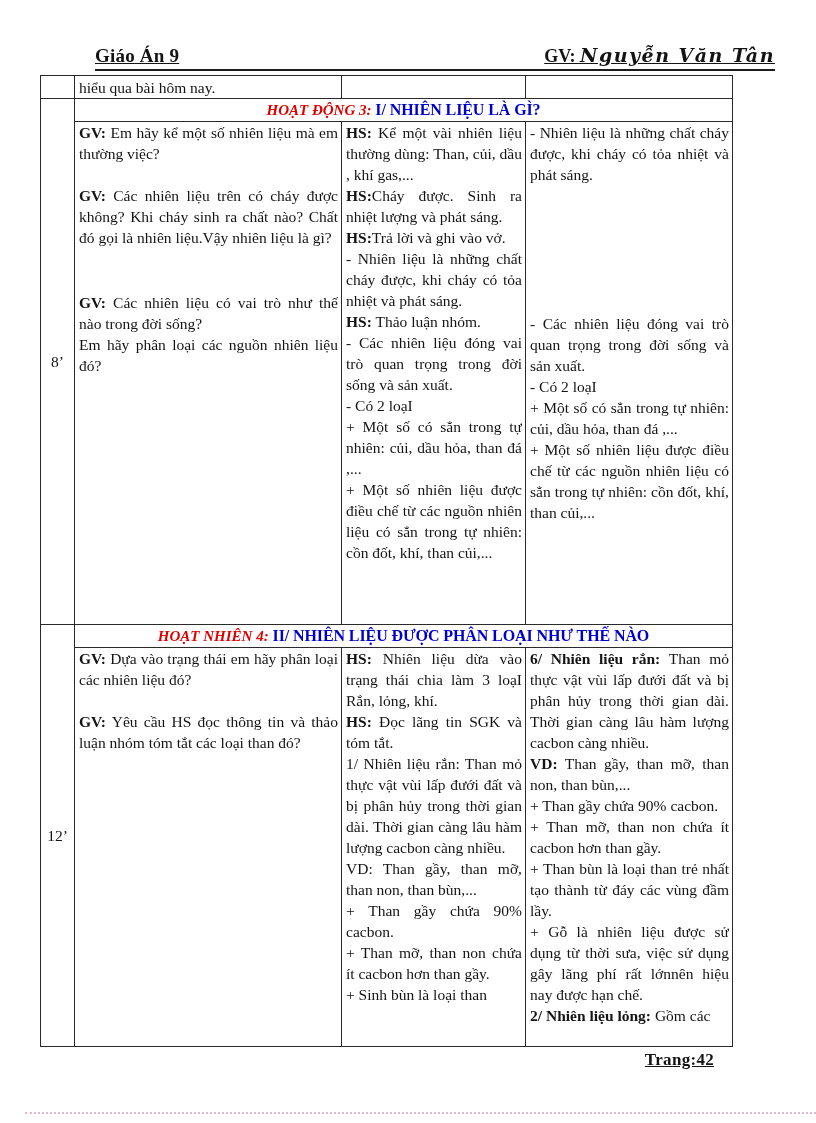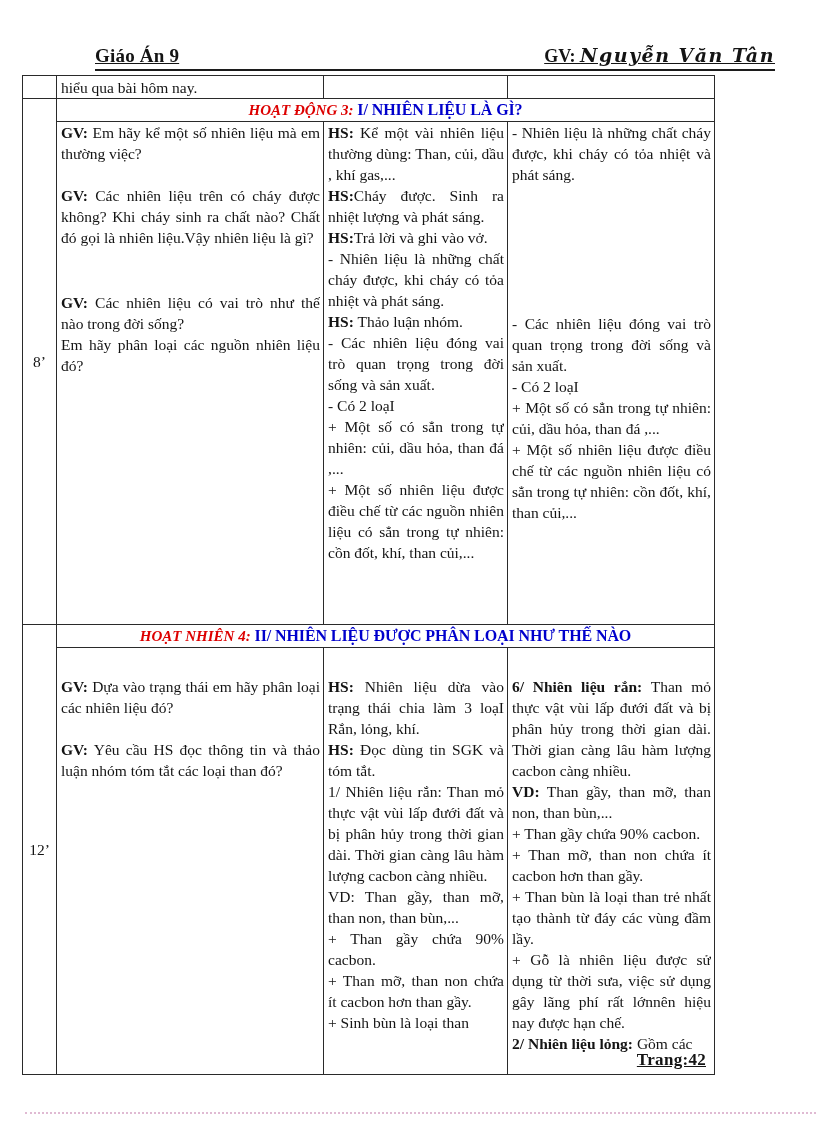--- a/index.html
+++ b/index.html
@@ -16,44 +16,44 @@
   }
   .doc-title{font-size:19px;font-weight:bold;text-decoration:underline;letter-spacing:.2px;}
   .teacher{font-size:18px;white-space:nowrap;}
   .teacher .gv{font-weight:bold;text-decoration:underline;}
   .teacher .name{
     font-family:"DejaVu Serif",serif;font-style:italic;font-weight:bold;
     text-decoration:underline;letter-spacing:1.5px;font-size:19px;
   }
   
   table.lesson{
-    position:absolute;left:22px;top:75px;width:692px;
+    position:absolute;left:40px;top:75px;width:692px;
     border-collapse:collapse;table-layout:fixed;
   }
   table.lesson td{
     border:1px solid #2a2a2a;vertical-align:top;
     padding:0 3px 0 4px;font-size:15.5px;line-height:21px;
     overflow:hidden;
   }
   tr.rowA td{height:20px;padding-top:1px;}
   tr.hd td{height:19px;text-align:center;padding:0;vertical-align:middle;}
   .act .lbl{color:var(--red,#dd0000);font-weight:bold;font-style:italic;font-size:15px;}
   .act .ttl{color:var(--blue,#0000cc);font-weight:bold;font-size:16px;letter-spacing:-.1px;}
   td.tcol{text-align:center;vertical-align:middle;font-size:15px;padding:0;}
   .wrap{overflow:hidden;}
   .s1 .wrap{height:502px;}
-  .s2 .wrap{height:398px;margin-top:28px;}
+  .s2 .wrap{height:398px;}
   .blk{margin:0;text-align:justify;}
   .blk .pfx{font-weight:bold;}
   .gap1{height:21px;}
   .gap2{height:44px;}
   .gap6{height:128px;}
   
   .page-number{
-    position:absolute;top:1050px;right:110px;
+    position:absolute;top:1050px;right:102px;
     font-size:17px;font-weight:bold;text-decoration:underline;letter-spacing:.3px;
   }
   .dotline{
     position:absolute;left:25px;right:0;top:1112px;height:0;
     border-top:2px dotted var(--dot,#d9a9c9);opacity:.8;
   }
 </style>
 </head>
 <body>
 
@@ -128,21 +128,21 @@
     <td>
           <div class="wrap">
       <p class="blk"><b class="pfx">GV:</b><span> Dựa vào trạng thái em hãy phân loại các nhiên liệu đó?</span></p>
       <div class="gap1"></div>
       <p class="blk"><b class="pfx">GV:</b><span> Yêu cầu HS đọc thông tin và thảo luận nhóm tóm tắt các loại than đó?</span></p>
     </div>
         </td>
     <td>
           <div class="wrap">
       <p class="blk"><b class="pfx">HS:</b><span> Nhiên liệu dừa vào trạng thái chia làm 3 loạI Rắn, lỏng, khí.</span></p>
-      <p class="blk"><b class="pfx">HS:</b><span> Đọc dùng tin SGK và tóm tắt.</span></p>
+      <p class="blk"><b class="pfx">HS:</b><span> Đọc lãng tin SGK và tóm tắt.</span></p>
       <p class="blk"><span>1/ Nhiên liệu rắn: Than mỏ thực vật vùi lấp đưới đất và bị phân hủy trong thời gian dài. Thời gian càng lâu hàm lượng cacbon càng nhiều.</span></p>
       <p class="blk"><span>VD: Than gầy, than mỡ, than non, than bùn,...</span></p>
       <p class="blk"><span>+ Than gầy chứa 90% cacbon.</span></p>
       <p class="blk"><span>+ Than mỡ, than non chứa ít cacbon hơn than gầy.</span></p>
       <p class="blk"><span>+ Sinh bùn là loại than</span></p>
     </div>
         </td>
     <td>
           <div class="wrap">
       <p class="blk"><b class="pfx">6/ Nhiên liệu rắn:</b><span> Than mỏ thực vật vùi lấp đưới đất và bị phân hủy trong thời gian dài. Thời gian càng lâu hàm lượng cacbon càng nhiều.</span></p>

